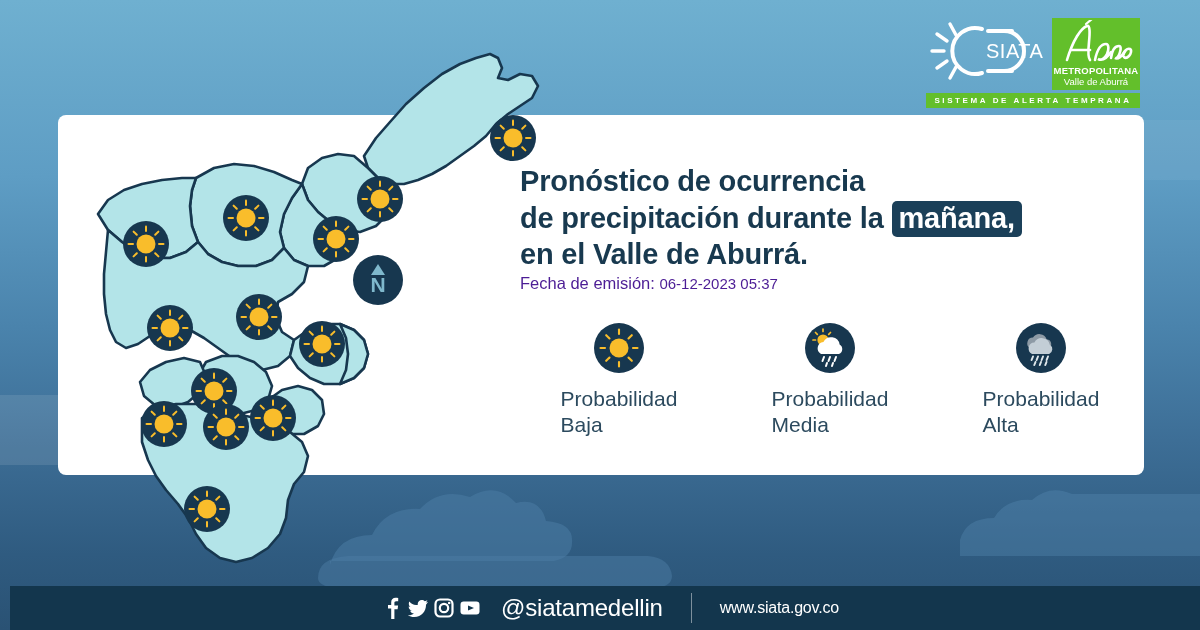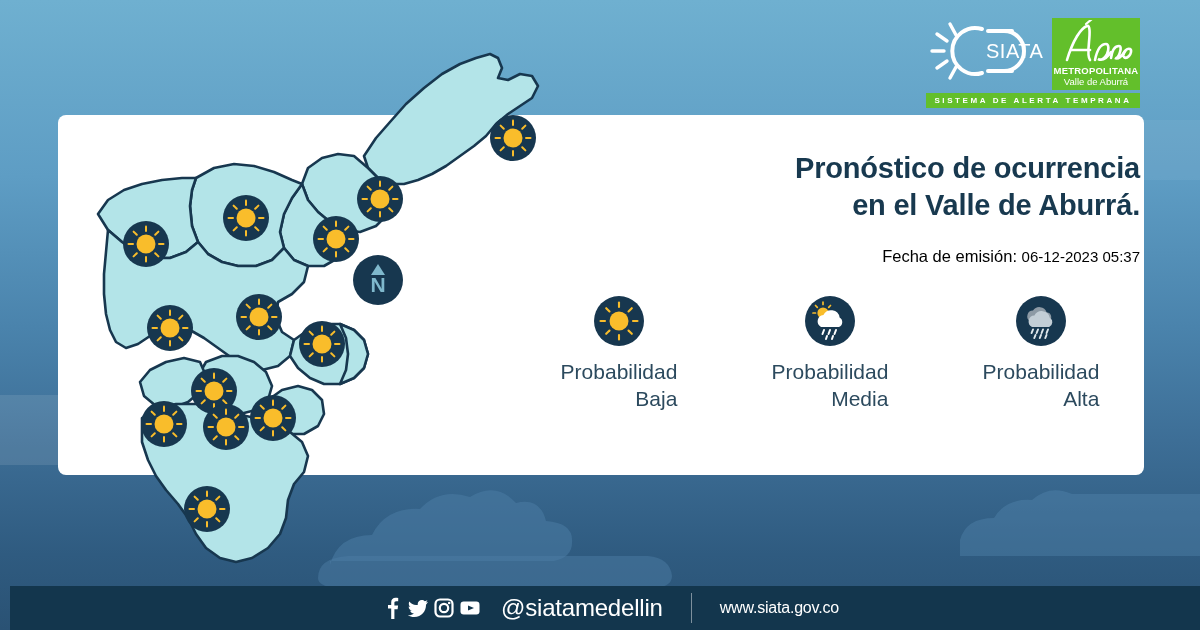--- a/index.html
+++ b/index.html
@@ -18,24 +18,24 @@
   
   #card { position:absolute; left:58px; top:115px; width:1086px; height:360px;
           background:#ffffff; border-radius:8px; }
 
   
   #map { position:absolute; left:46px; top:18px; width:520px; height:560px; z-index:5; }
 
   .sun-ico, .compass { position:absolute; }
 
   
-  #panel { position:absolute; left:520px; top:150px; width:620px; z-index:6; text-align:right; }
+  #panel { position:absolute; left:520px; top:163px; width:620px; z-index:6; text-align:left; }
   #title { color:#18394f; font-weight:bold; font-size:29px; line-height:1.26; letter-spacing:-0.2px; }
   #title .hl { background:#1b4059; color:#ffffff; border-radius:5px; padding:1px 7px 3px 7px; }
-  #fecha-row { margin-top:24px; font-size:16.5px; color:#000000; }
+  #fecha-row { margin-top:1px; font-size:16.5px; color:#4c1d95; }
   #fecha-label { font-weight:normal; }
   #fecha-value { font-size:15px; }
 
   #legend { margin-top:30px; display:flex; justify-content:center; gap:83px; }
   .leg { width:128px; display:flex; flex-direction:column; align-items:center; }
   .leg-ico { width:50px; height:50px; }
   .leg-txt { margin-top:13px; font-size:21px; color:#2c4a5e; line-height:1.28; }
 
   
   #logos { position:absolute; right:60px; top:18px; z-index:8;
@@ -197,20 +197,24 @@
   <g class="compass" transform="translate(332,262)">
     <circle cx="0" cy="0" r="25" fill="#17374f"></circle>
     <polygon points="0,-16 -7,-5 7,-5" fill="#7fb8cc"></polygon>
     <text x="0" y="12" text-anchor="middle" fill="#7fb8cc" font-family="Liberation Sans, sans-serif" font-size="21" font-weight="bold">N</text>
   </g>
 </svg>
 
 <div id="panel">
   <div id="title">
     <div>Pronóstico de ocurrencia</div>
+    <div>
+      <span>de precipitación durante la</span>
+      <span class="hl">mañana,</span>
+    </div>
     <div>en el Valle de Aburrá.</div>
   </div>
 
   <div id="fecha-row">
     <span id="fecha-label">Fecha de emisión:</span>
     <span id="fecha-value">06-12-2023 05:37</span>
   </div>
 
   <div id="legend">
 

